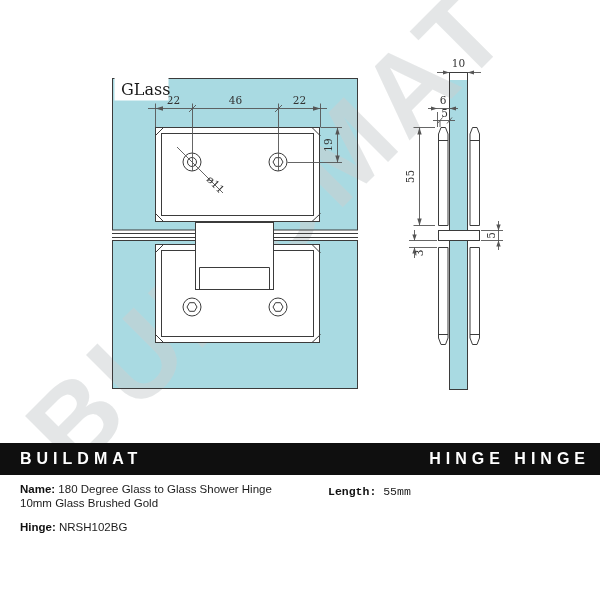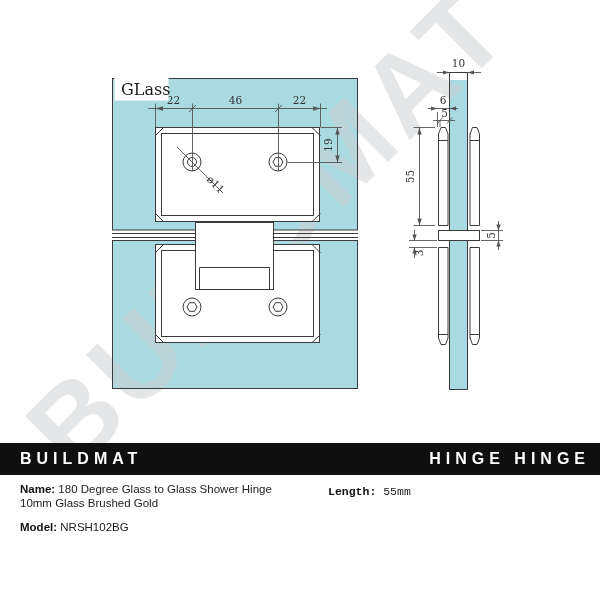--- a/index.html
+++ b/index.html
@@ -146,21 +146,21 @@
     <span class="product">HINGE HINGE</span>
   </div>
 
   <div id="specs">
     <div class="col-left">
       <div class="spec-block">
         <span class="spec-label">Name:</span>
         <span class="spec-value">180 Degree Glass to Glass Shower Hinge 10mm Glass Brushed Gold</span>
       </div>
       <div class="spec-block">
-        <span class="spec-label">Model:</span>
+        <span class="spec-label">Hinge:</span>
         <span class="spec-value">NRSH102BG</span>
       </div>
     </div>
     <div class="col-right">
       <div class="spec-block">
         <span class="spec-label">Length:</span>
         <span class="spec-value">55mm</span>
       </div>
     </div>
   </div>

